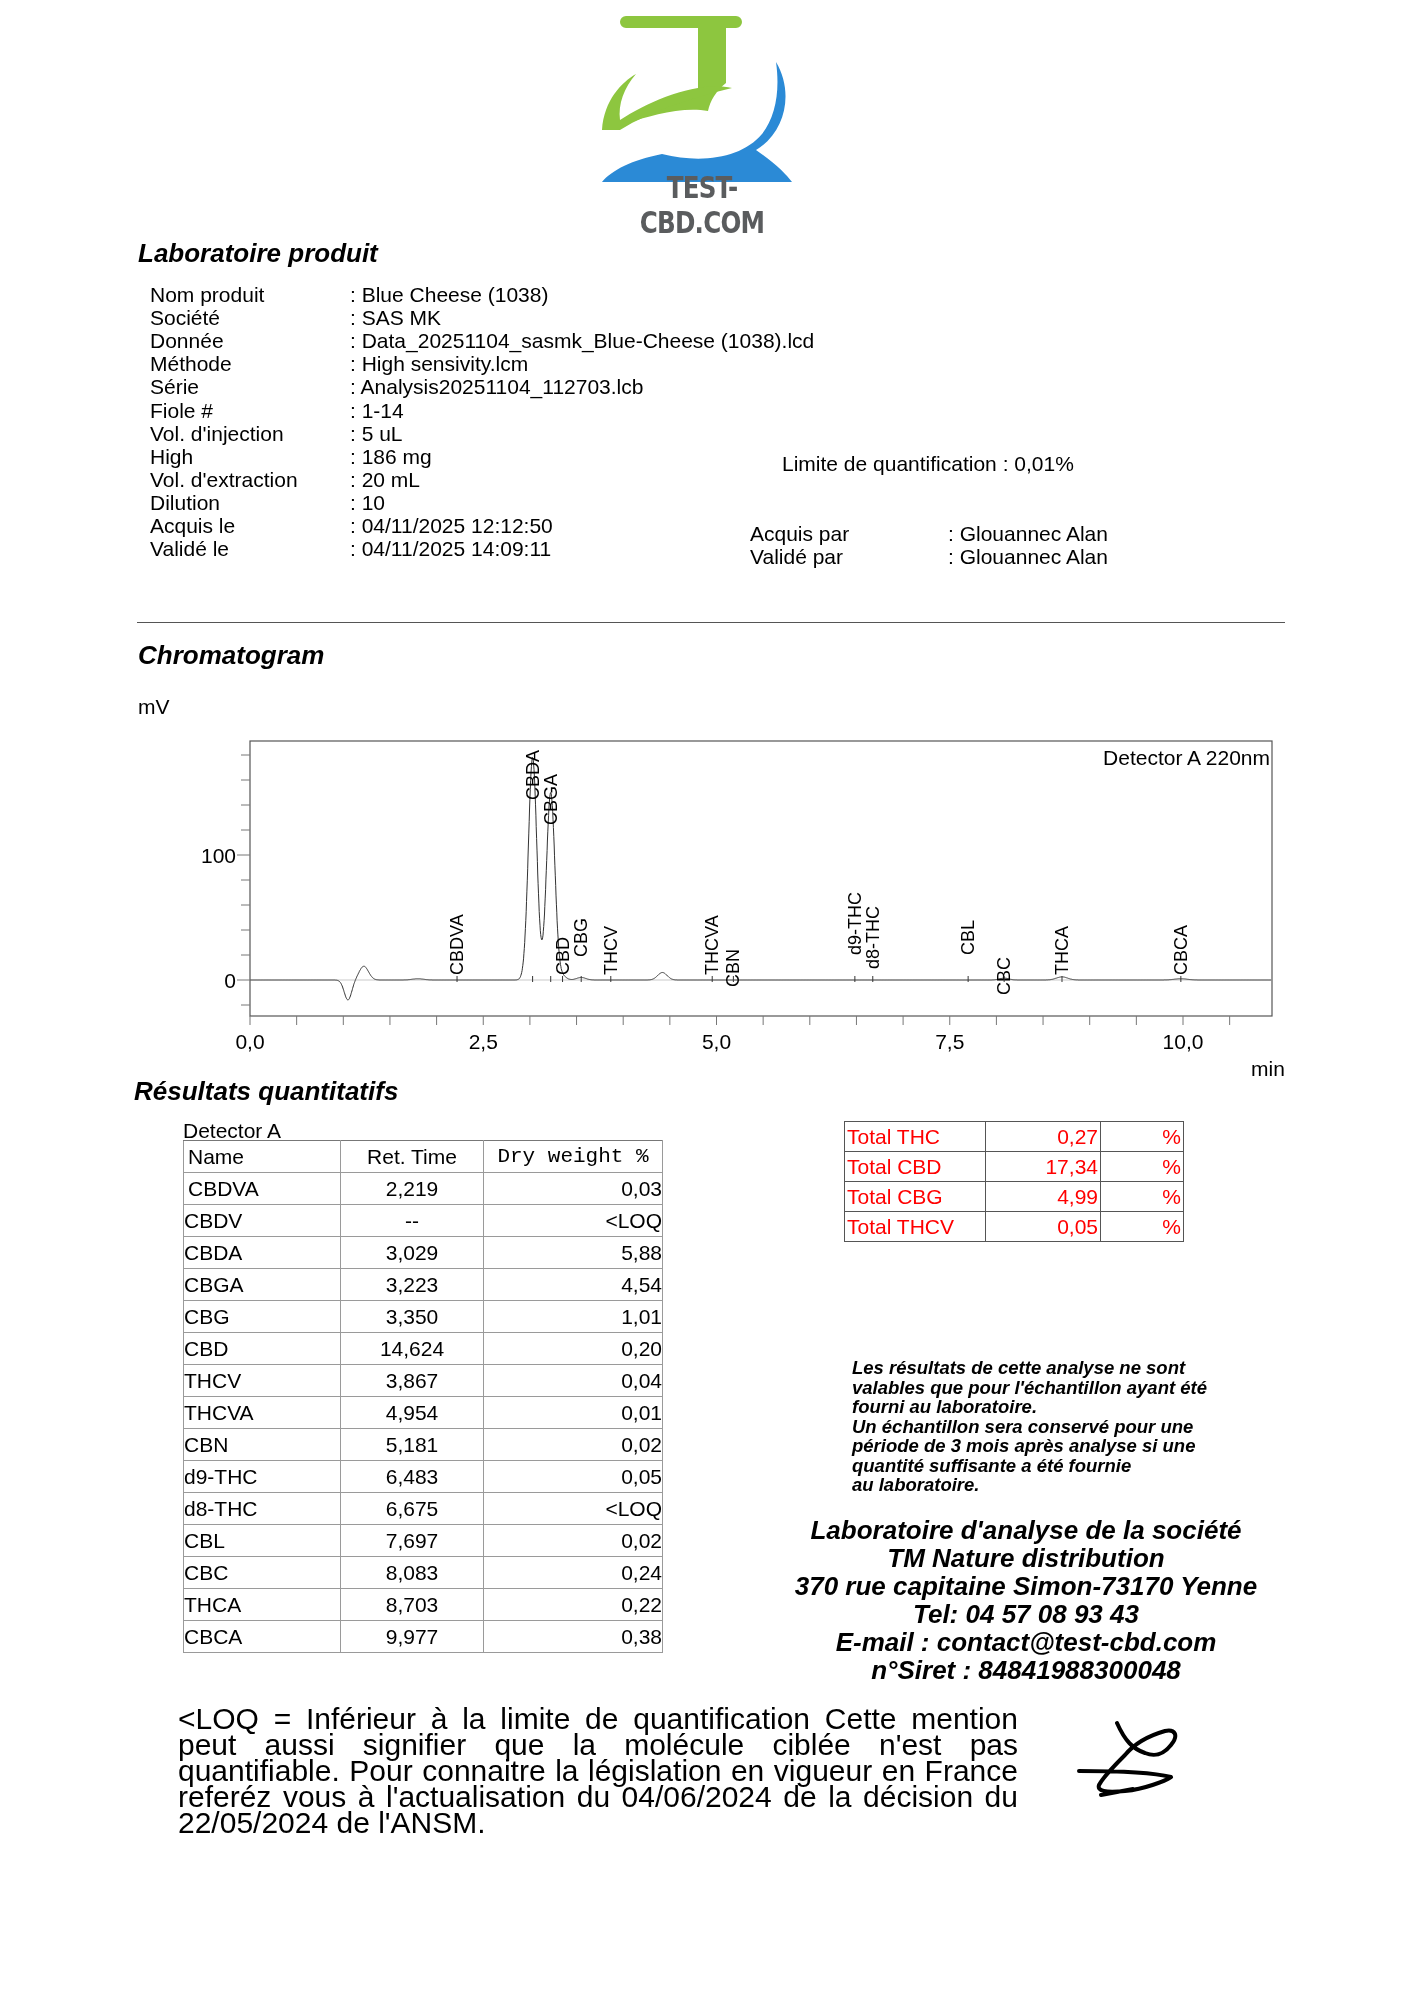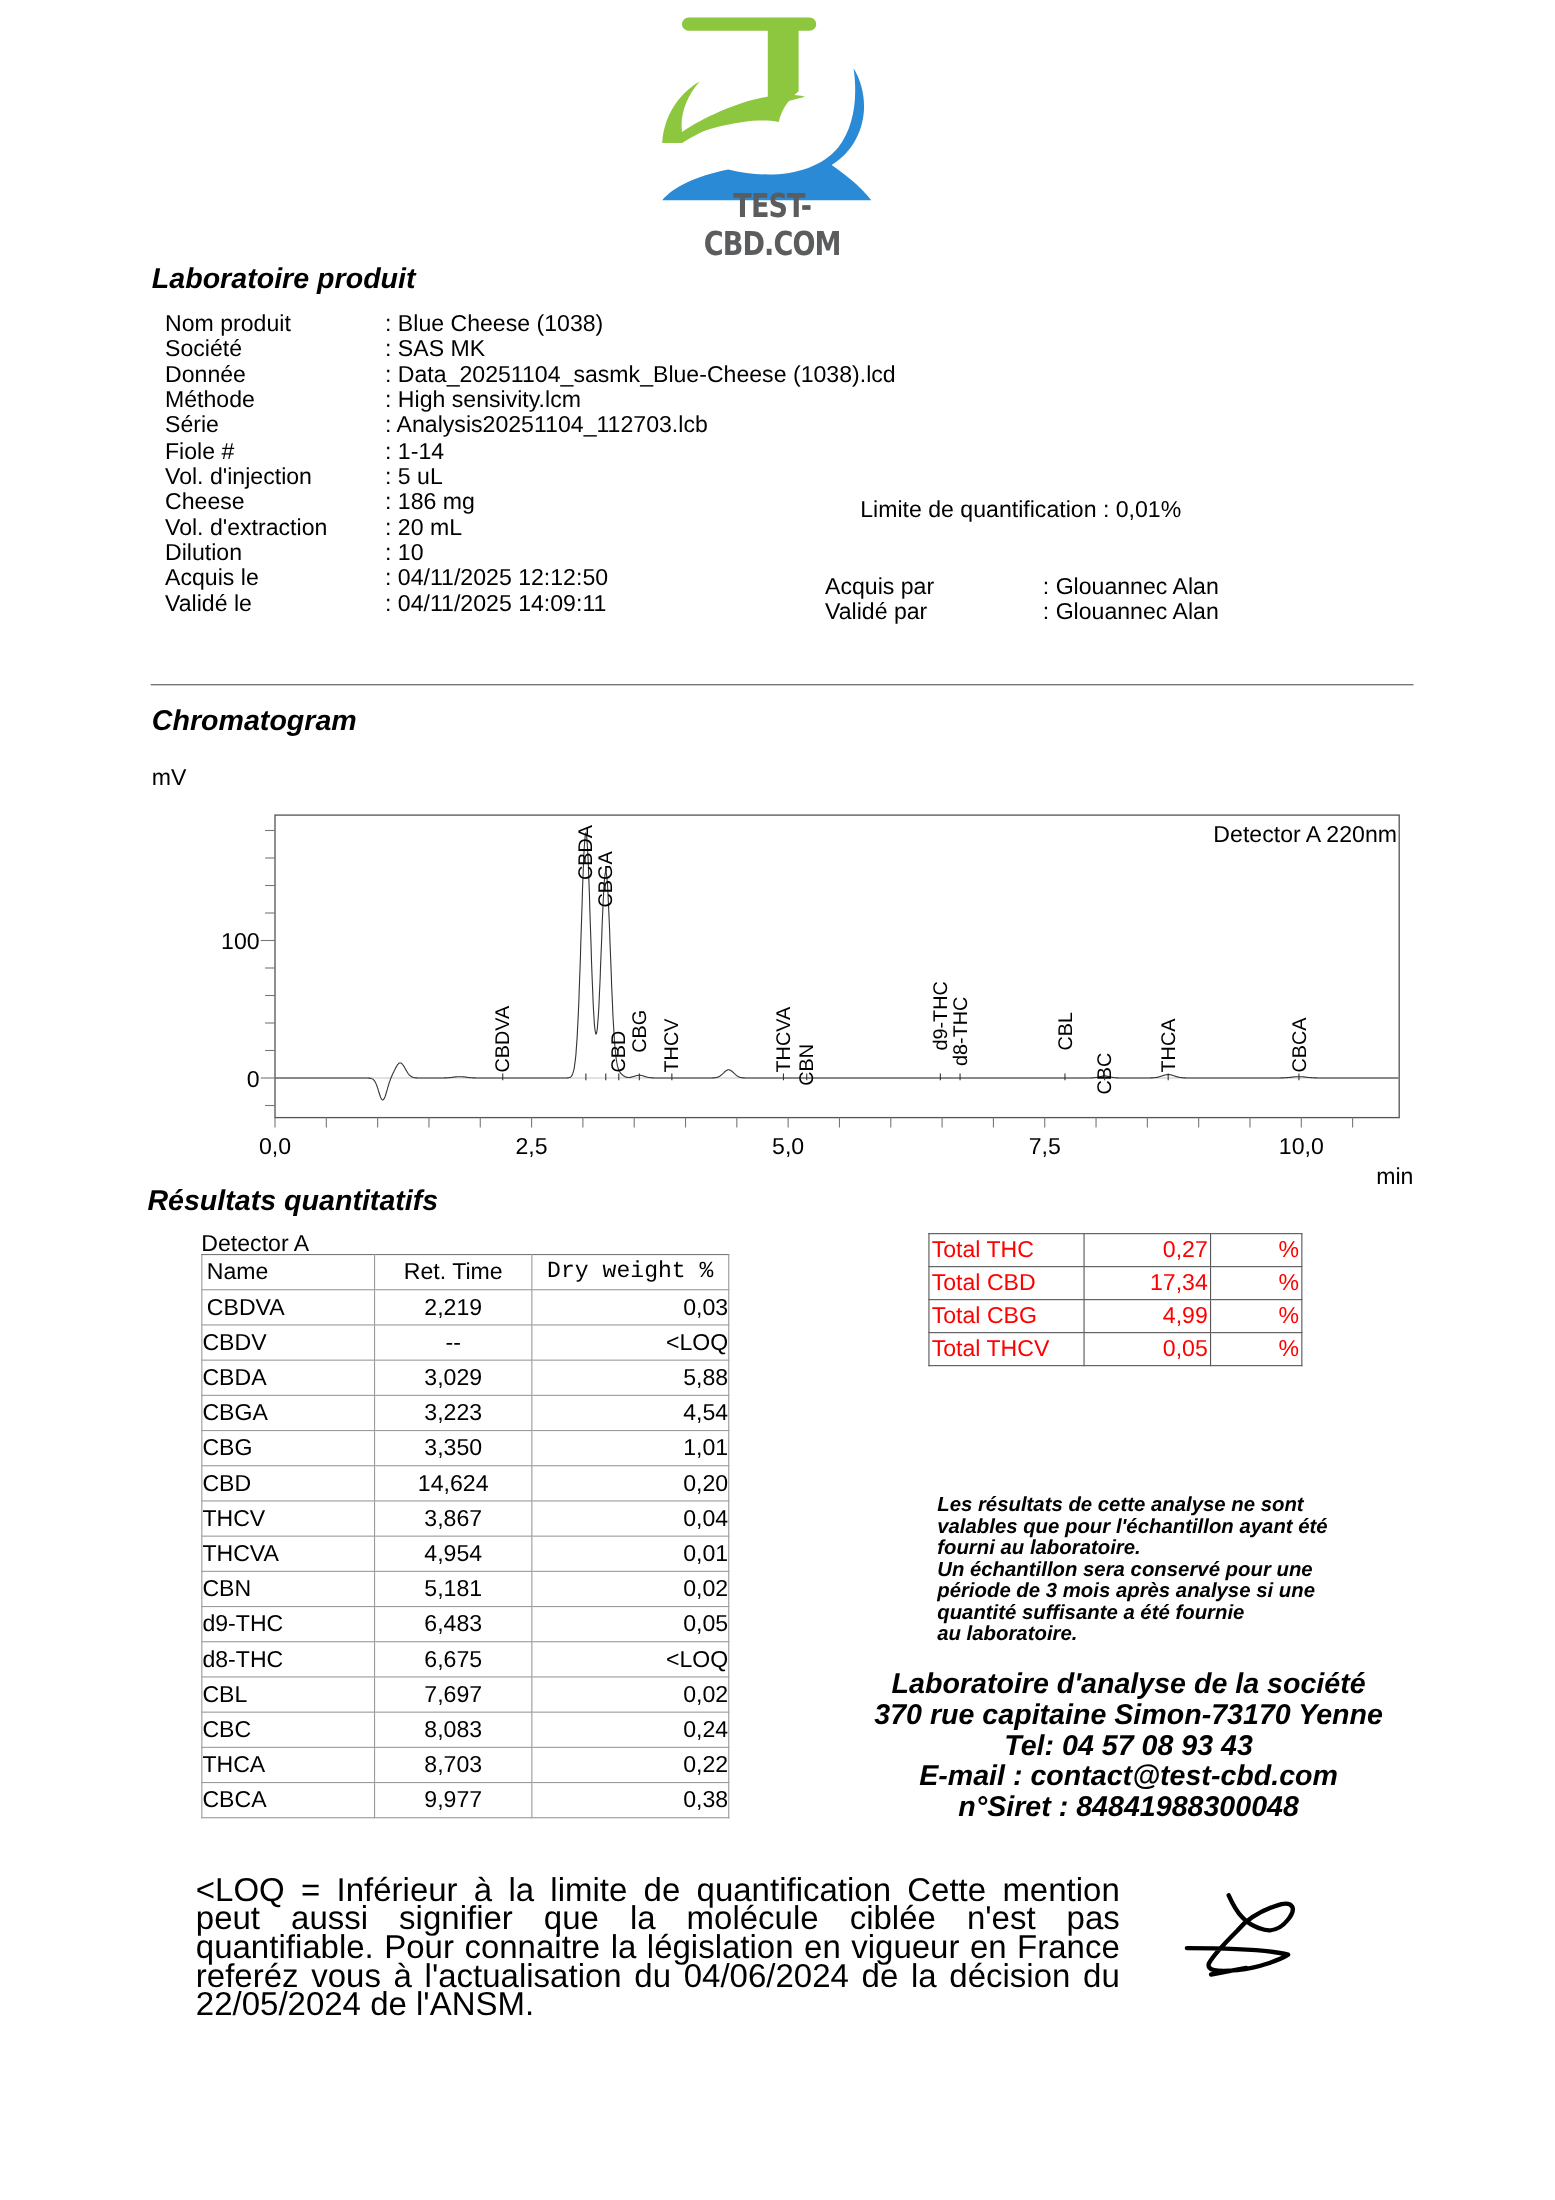--- a/index.html
+++ b/index.html
@@ -81,21 +81,21 @@
     </div>
     <div class="info-row" style="top: 400px;">
       <span class="info-label">Fiole #</span>
       <span class="info-value">: 1-14</span>
     </div>
     <div class="info-row" style="top: 423px;">
       <span class="info-label">Vol. d'injection</span>
       <span class="info-value">: 5 uL</span>
     </div>
     <div class="info-row" style="top: 446px;">
-      <span class="info-label">Cheese</span>
+      <span class="info-label">High</span>
       <span class="info-value">: 186 mg</span>
     </div>
     <div class="info-row" style="top: 469px;">
       <span class="info-label">Vol. d'extraction</span>
       <span class="info-value">: 20 mL</span>
     </div>
     <div class="info-row" style="top: 492px;">
       <span class="info-label">Dilution</span>
       <span class="info-value">: 10</span>
     </div>
@@ -315,20 +315,21 @@
     <div>Les résultats de cette analyse ne sont</div>
     <div>valables que pour l'échantillon ayant été</div>
     <div>fourni au laboratoire.</div>
     <div>Un échantillon sera conservé pour une</div>
     <div>période de 3 mois après analyse si une</div>
     <div>quantité suffisante a été fournie</div>
     <div>au laboratoire.</div>
   </div>
 <div id="lab" class="abs">
     <div>Laboratoire d'analyse de la société</div>
+    <div>TM Nature distribution</div>
     <div>370 rue capitaine Simon-73170 Yenne</div>
     <div>Tel: 04 57 08 93 43</div>
     <div>E-mail : contact@test-cbd.com</div>
     <div>n°Siret : 84841988300048</div>
   </div>
 <div id="loq-note" class="abs">&lt;LOQ = Inférieur à la limite de quantification Cette mention peut aussi signifier que la molécule ciblée n'est pas quantifiable. Pour connaitre la législation en vigueur en France referéz vous à l'actualisation du 04/06/2024 de la décision du 22/05/2024 de l'ANSM.</div>
 
 <svg id="signature" class="abs" viewBox="0 0 140 100">
   <path d="M42 8 C50 26 58 34 70 38 C80 42 88 40 96 30 C104 20 100 14 90 16 C76 20 60 28 50 40 C40 50 28 62 24 70 C22 76 30 78 50 76 C70 74 90 66 96 62 C80 58 50 56 4 56 M26 80 L58 74" fill="none" stroke="#000" stroke-width="4" stroke-linecap="round" stroke-linejoin="round"></path>
 </svg>

